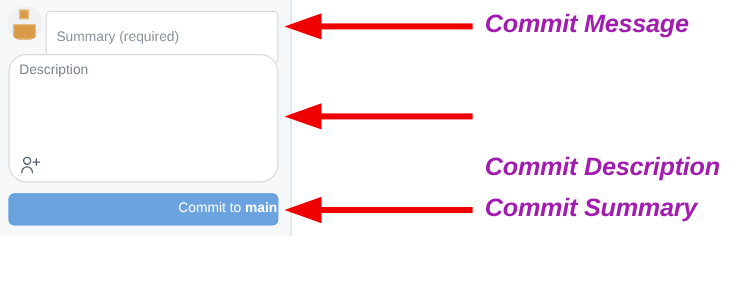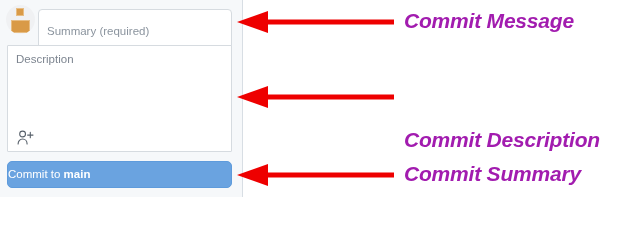--- a/index.html
+++ b/index.html
@@ -93,21 +93,21 @@
 
   
   #description-box {
     position: absolute;
     left: 7px;
     top: 45px;
     width: 225px;
     height: 107px;
     box-sizing: border-box;
     border: 1px solid #d6dbe0;
-    border-radius: 1px;
+    border-radius: 15px;
     background: #ffffff;
   }
   #description-input {
     position: absolute;
     left: 0;
     top: 0;
     width: 100%;
     height: 78px;
     box-sizing: border-box;
     border: none;
@@ -142,21 +142,21 @@
     width: 225px;
     height: 27px;
     box-sizing: border-box;
     background: #6aa3e0;
     border: 1px solid #5e9bdc;
     border-radius: 5px;
     color: #ffffff;
     font-family: "Liberation Sans", sans-serif;
     font-size: 11.5px;
     line-height: 25px;
-    text-align: left;
+    text-align: right;
     cursor: pointer;
     padding: 0;
     white-space: nowrap;
   }
   #commit-button .bold { font-weight: bold; }
 
   
   .annotation-arrow {
     position: absolute;
     height: 24px;

